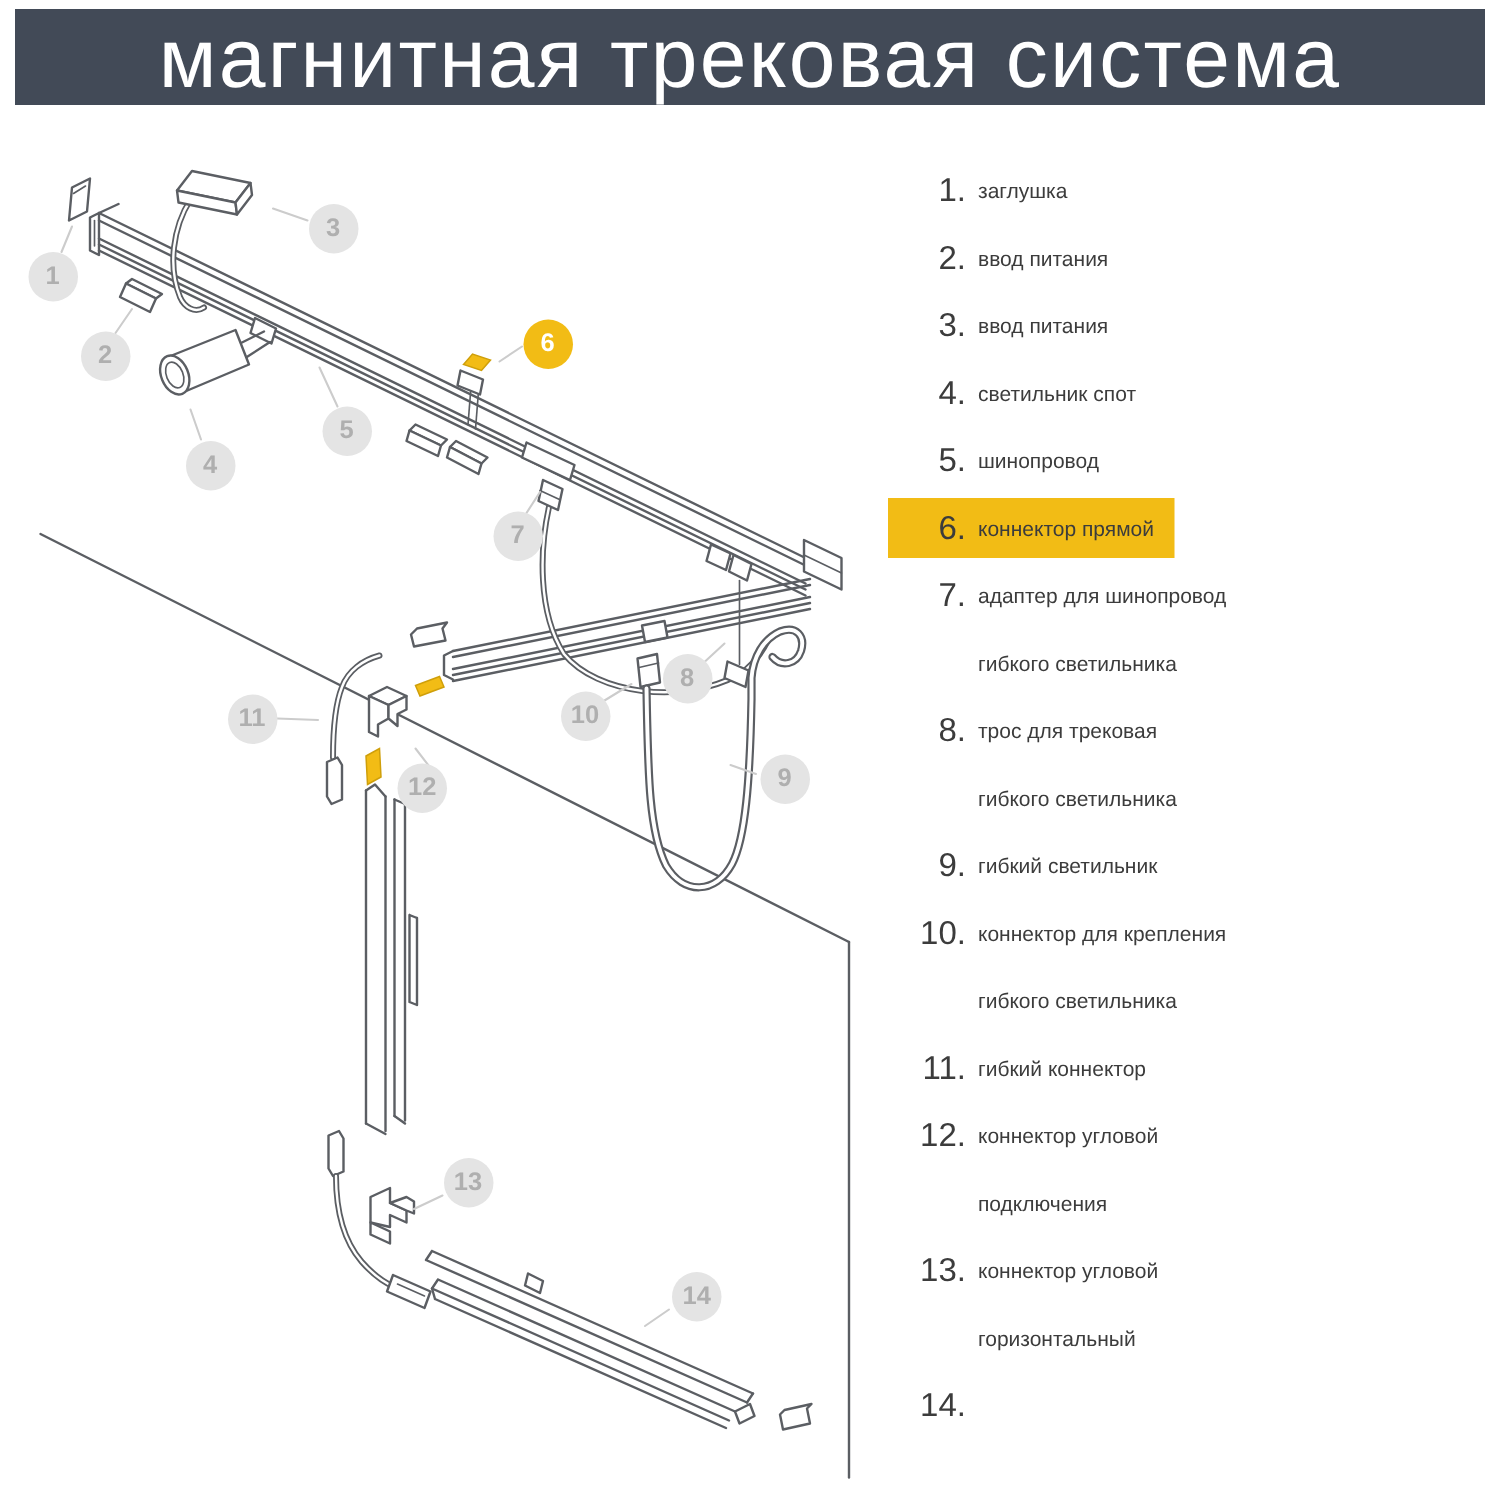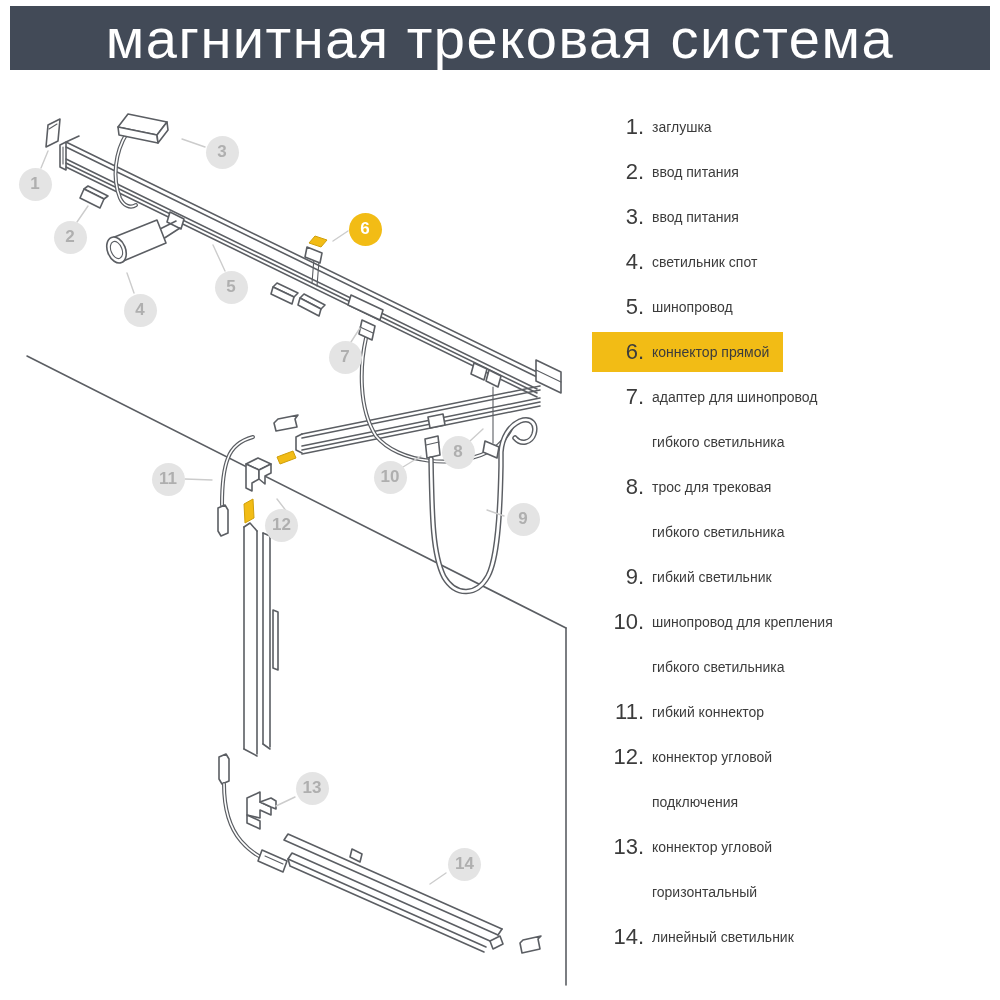--- a/index.html
+++ b/index.html
@@ -299,21 +299,21 @@
     <div class="legend-line">
       <span class="legend-inner">
         <span class="legend-num">9.</span>
         <span class="legend-txt">гибкий светильник</span>
       </span>
     </div>
 
     <div class="legend-line">
       <span class="legend-inner">
         <span class="legend-num">10.</span>
-        <span class="legend-txt">шинопровод для крепления</span>
+        <span class="legend-txt">коннектор для крепления</span>
       </span>
     </div>
 
     <div class="legend-line">
       <span class="legend-inner">
         <span class="legend-num"></span>
         <span class="legend-txt">гибкого светильника</span>
       </span>
     </div>
 
@@ -348,18 +348,17 @@
     <div class="legend-line">
       <span class="legend-inner">
         <span class="legend-num"></span>
         <span class="legend-txt">горизонтальный</span>
       </span>
     </div>
 
     <div class="legend-line">
       <span class="legend-inner">
         <span class="legend-num">14.</span>
-        <span class="legend-txt">линейный светильник</span>
       </span>
     </div>
   </div>
 
 </div>
 
 </body></html>

